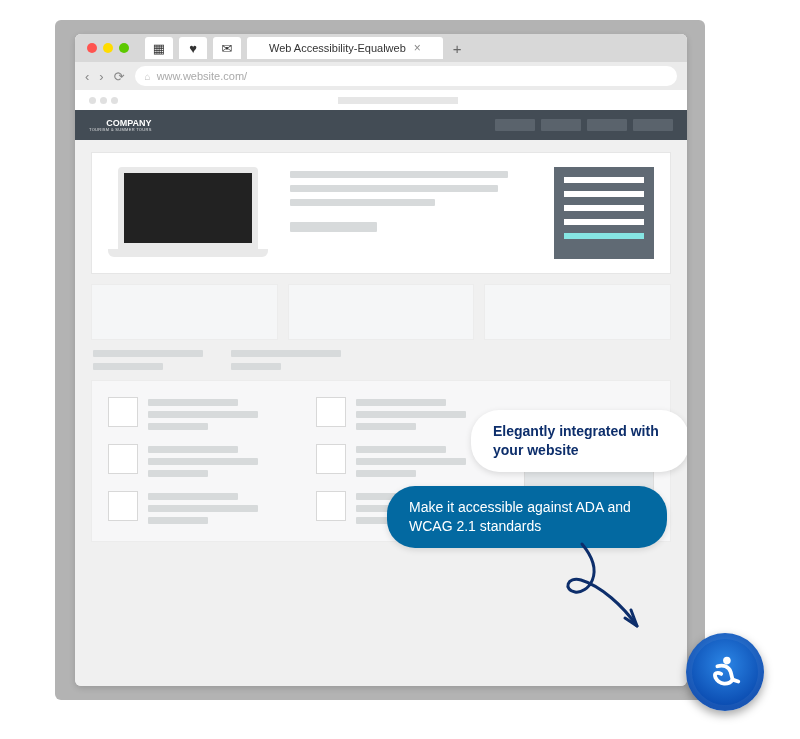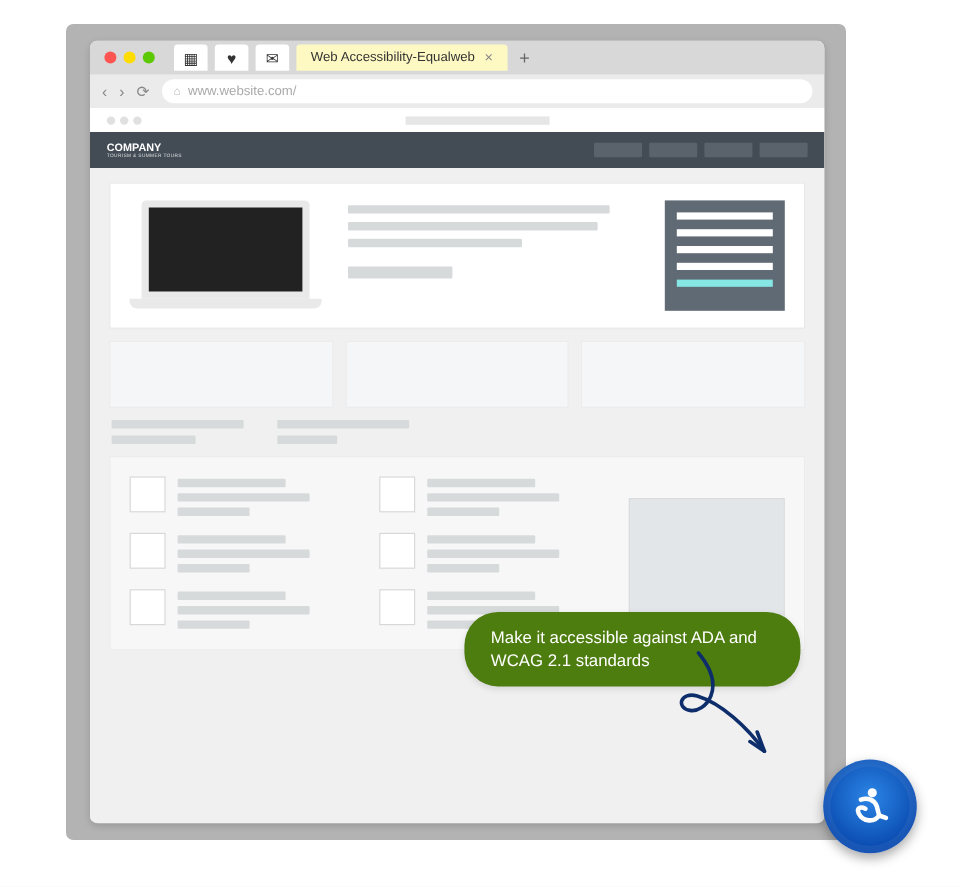--- a/index.html
+++ b/index.html
@@ -54,25 +54,25 @@
 .tl-green { background: #5cc900; }
 .pinned-tab {
   width: 28px; height: 22px;
   background: #fff;
   border-radius: 3px 3px 0 0;
   display: flex; align-items: center; justify-content: center;
   font-size: 13px; color: #333;
 }
 .browser-tab {
   height: 22px;
-  background: #fef9c3;
+  background: #ffffff;
   border-radius: 3px 3px 0 0;
   display: flex;
   align-items: center;
-  padding: 0 12px;
+  padding: 0 22px;
   font-size: 11px;
   color: #333;
   gap: 8px;
 }
 .tab-close { color: #888; font-size: 12px; cursor: pointer; }
 .new-tab { color: #666; font-size: 15px; margin-left: 4px; cursor: pointer; }
 .addrbar {
   display: flex;
   align-items: center;
   height: 28px;
@@ -116,20 +116,21 @@
   display: flex;
   align-items: center;
   padding: 0 14px;
   gap: 6px;
 }
 .sitehdr .logo {
   color: #fff;
   font-size: 9px;
   font-weight: 700;
   line-height: 1;
+  text-align: right;
 }
 .sitehdr .logo small { display: block; font-size: 4px; font-weight: 400; opacity: .8; letter-spacing: .3px; }
 .sitehdr .spacer { flex: 1; }
 .sitehdr .navbtn { width: 40px; height: 12px; background: #5a636c; border-radius: 1px; }
 
 .content { padding: 12px 16px 0; }
 
 .hero {
   background: #fff;
   border: 1px solid #e6e6e6;
@@ -190,24 +191,24 @@
 }
 .callout-white {
   background: #fff;
   color: #0d2e6b;
   font-weight: 600;
   right: -2px;
   top: 320px;
   width: 218px;
 }
 .callout-blue {
-  background: #4d7c0f;
+  background: #0369a1;
   color: #fff;
   right: 20px;
-  top: 420px;
+  top: 396px;
   width: 280px;
 }
 
 
 .arrow-svg {
   position: absolute;
   right: 30px;
   bottom: 42px;
   width: 110px;
   height: 110px;
@@ -381,20 +382,23 @@
                   <div class="ph" style="width:90px"></div>
                   <div class="ph" style="width:110px"></div>
                   <div class="ph" style="width:60px"></div>
                 </div>
             </div>
           </div>
           <div class="bigthumb"></div>
         </div>
       </div>
 
+      <div class="callout callout-white">
+        <span>Elegantly integrated with your website</span>
+      </div>
       <div class="callout callout-blue">
         <span>Make it accessible against ADA and WCAG 2.1 standards</span>
       </div>
 
       <svg class="arrow-svg" viewBox="0 0 110 110">
         <path d="M35 10 C 60 40, 40 60, 28 58 C 16 56, 20 42, 34 46 C 54 52, 76 72, 90 92" fill="none" stroke="#0d2e6b" stroke-width="3" stroke-linecap="round"></path>
         <path d="M90 92 L78 84 M90 92 L84 76" fill="none" stroke="#0d2e6b" stroke-width="3" stroke-linecap="round"></path>
       </svg>
 
     </div>

